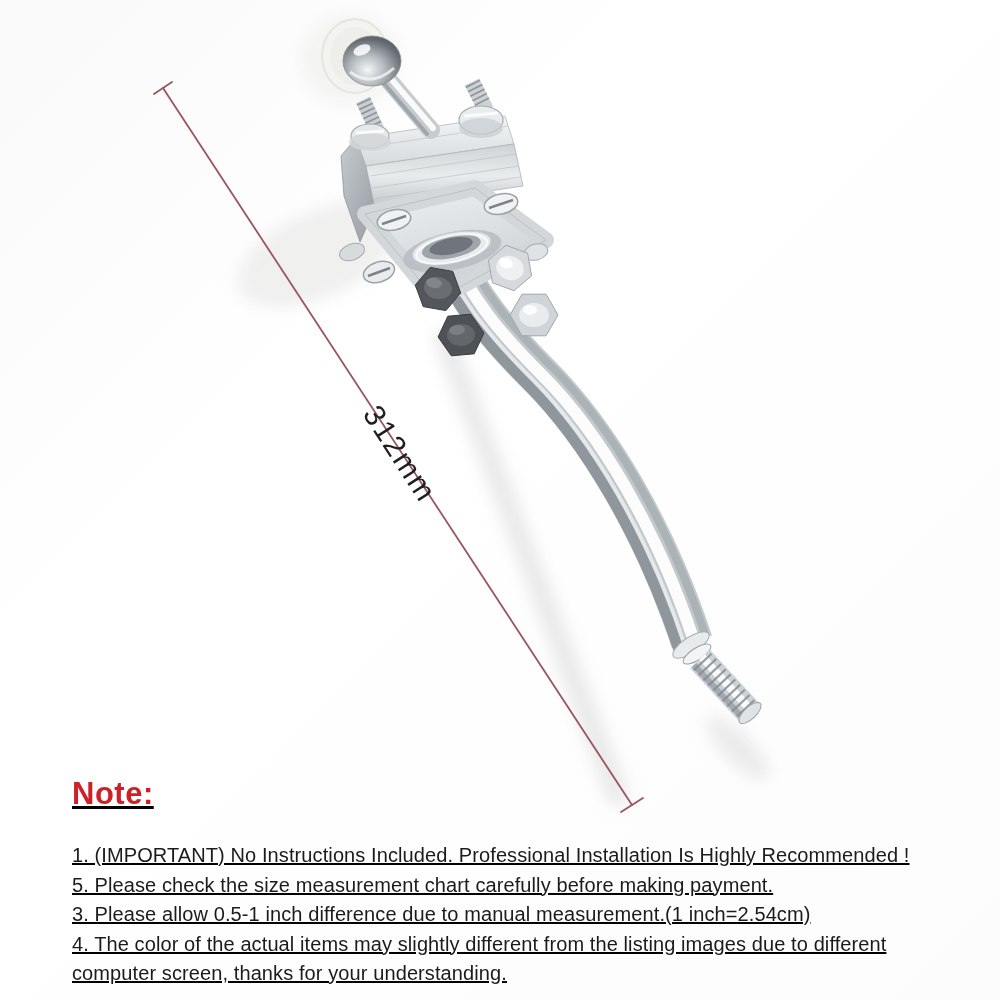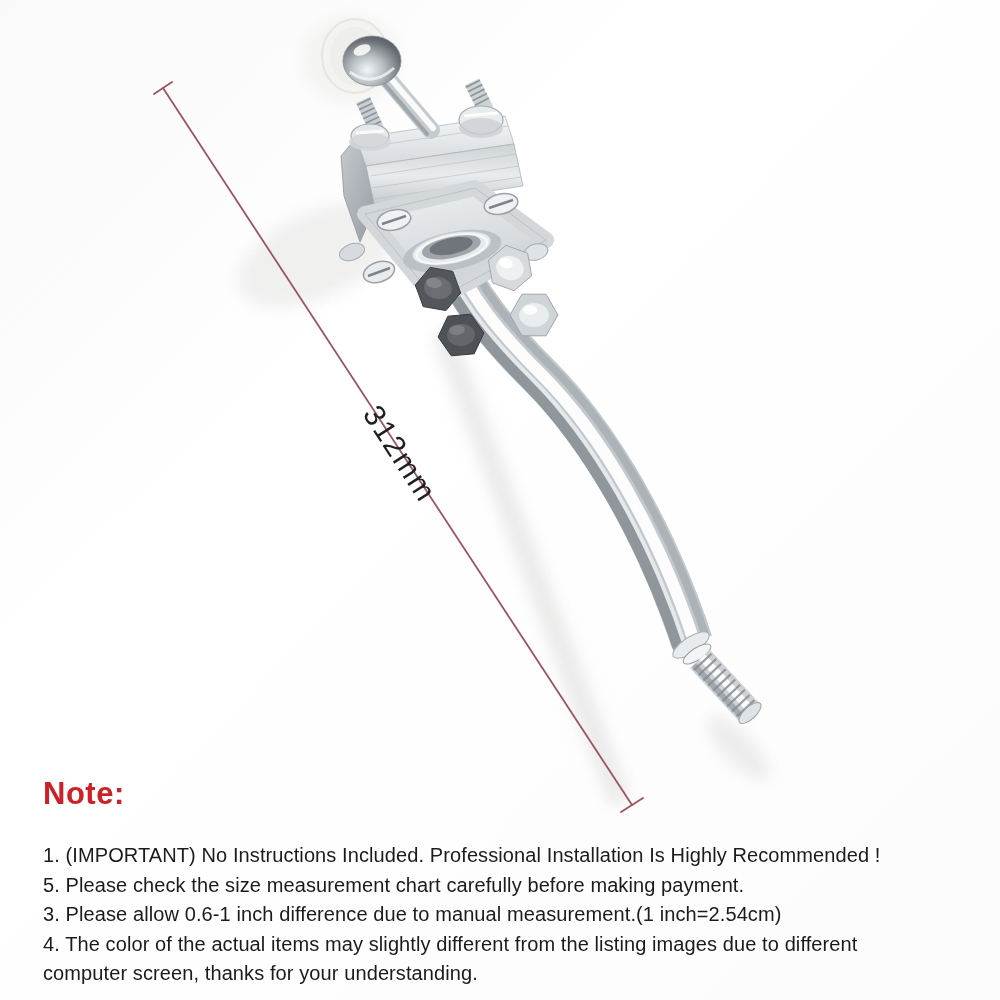--- a/index.html
+++ b/index.html
@@ -3,21 +3,21 @@
 <meta charset="utf-8">
 <style>
   html,body{margin:0;padding:0;}
   body{
     width:1000px;height:1000px;position:relative;overflow:hidden;
     background:#ffffff;
     font-family:"Liberation Sans", sans-serif;
   }
   .stage{position:absolute;inset:0;}
   svg{position:absolute;left:0;top:0;}
-  .notes{position:absolute;left:43px;top:776px;width:895px;}
+  .notes{position:absolute;left:72px;top:776px;width:895px;text-decoration:underline;}
   .notes-heading{
     color:#cb2127;font-size:31px;font-weight:bold;letter-spacing:.5px;
     line-height:36px;
   }
   .notes-list{margin-top:29px;}
   .notes-list p{
     margin:0;padding:0;color:#1b1b1b;font-size:20px;line-height:29.5px;
     letter-spacing:.1px;
   }
 </style>
@@ -201,17 +201,17 @@
     </g>
 
   </g>
 </svg>
 
   <div class="notes">
     <div class="notes-heading">Note:</div>
     <div class="notes-list">
       <p>1. (IMPORTANT) No Instructions Included. Professional Installation Is Highly Recommended !</p>
       <p>5. Please check the size measurement chart carefully before making payment.</p>
-      <p>3. Please allow 0.6-1 inch difference due to manual measurement.(1 inch=2.54cm)</p>
+      <p>3. Please allow 0.5-1 inch difference due to manual measurement.(1 inch=2.54cm)</p>
       <p>4. The color of the actual items may slightly different from the listing images due to different computer screen, thanks for your understanding.</p>
     </div>
   </div>
 </div>
 
 </body></html>

